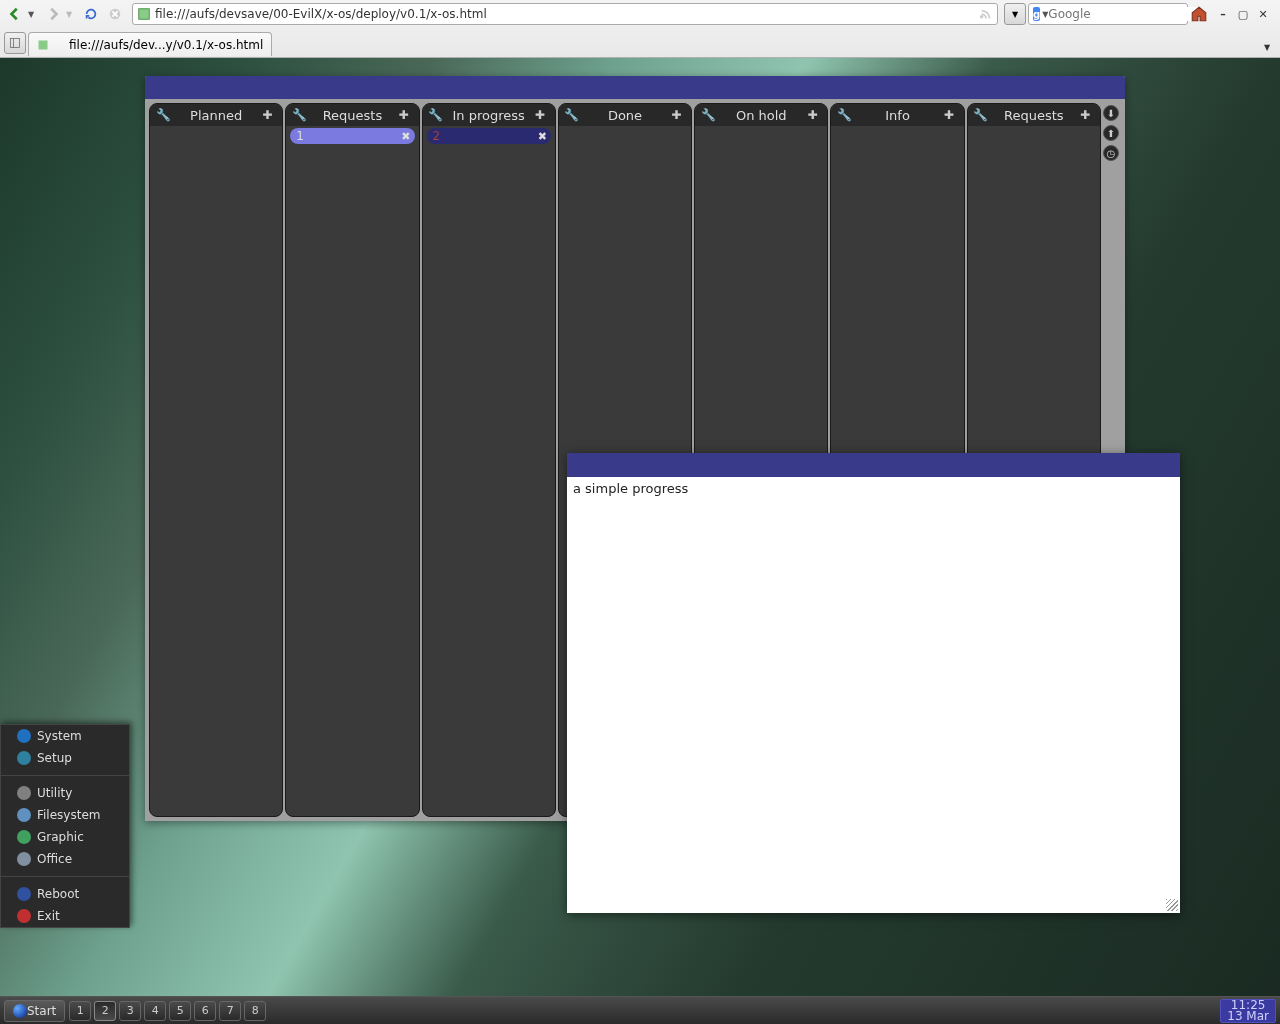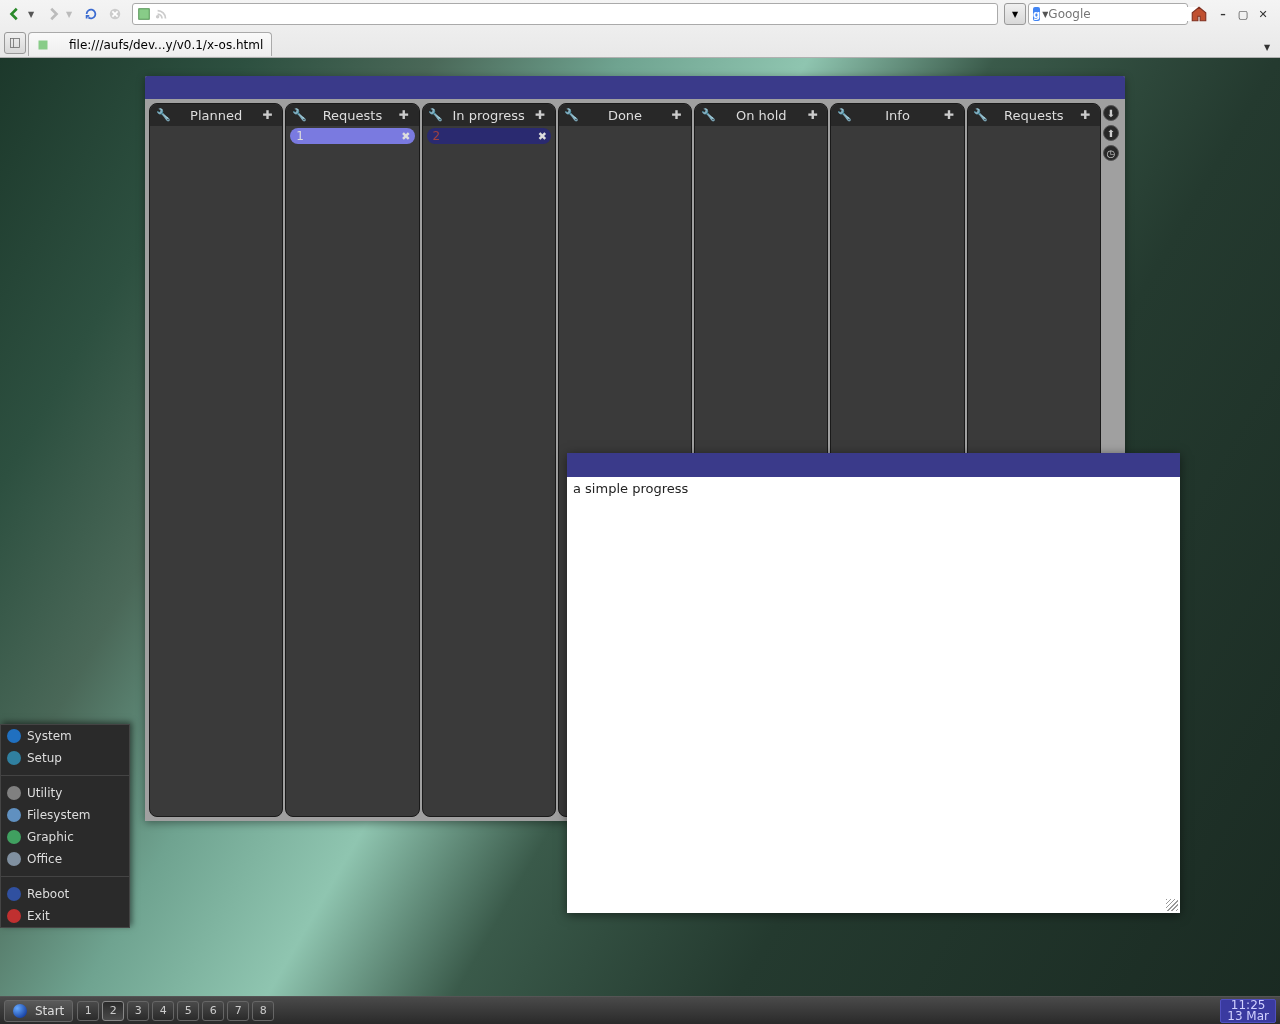--- a/index.html
+++ b/index.html
@@ -37,27 +37,27 @@
 .card-close{position:absolute;right:4px;font-weight:bold;font-size:11px}
 .card1{background:#7a7ae0;color:#ddd}
 .card2{background:#2a2a70;color:#a04040}
 .kanban-side{width:18px;display:flex;flex-direction:column;gap:4px;padding-top:2px}
 .side-btn{width:16px;height:16px;background:#282828;border:1px solid #555;border-radius:50%;color:#ccc;display:flex;align-items:center;justify-content:center;font-size:10px}
 .notepad-window{position:absolute;left:567px;top:395px;width:613px;height:460px;background:#fff;box-shadow:0 2px 10px rgba(0,0,0,0.5)}
 .notepad-titlebar{height:24px;background:#3a3a8a}
 .notepad-body{padding:4px 6px;font-size:13px;color:#222}
 .notepad-resize{position:absolute;bottom:2px;right:2px;width:12px;height:12px;background:repeating-linear-gradient(135deg,#999,#999 1px,transparent 1px,transparent 3px)}
 .start-menu{position:absolute;left:0;bottom:48px;width:130px;background:#2a2a2a;border:1px solid #444;box-shadow:2px -2px 6px rgba(0,0,0,0.5)}
-.menu-item{display:flex;align-items:center;height:22px;padding:0 6px;color:#ddd;gap:6px}
+.menu-item{display:flex;align-items:center;height:22px;padding:0 16px;color:#ddd;gap:6px}
 .menu-sep{height:1px;background:#444;margin:6px 0}
 .menu-icon{width:14px;height:14px;border-radius:50%;display:flex;align-items:center;justify-content:center;font-size:9px}
 .submenu{position:absolute;left:130px;bottom:48px;width:155px;background:#2a2a2a;border:1px solid #444;box-shadow:2px -2px 6px rgba(0,0,0,0.5);padding-bottom:20px}
 .submenu .menu-item{height:24px}
 .taskbar{position:absolute;left:0;right:0;bottom:0;height:28px;background:linear-gradient(#4a4a4a,#2a2a2a);display:flex;align-items:center;padding:0 4px;gap:4px;border-top:1px solid #555}
-.start-btn{display:flex;align-items:center;height:22px;padding:0 8px;background:linear-gradient(#5a5a5a,#3a3a3a);border:1px solid #666;border-radius:3px;color:#ddd;gap:8px}
+.start-btn{display:flex;align-items:center;height:22px;padding:0 8px;background:linear-gradient(#5a5a5a,#3a3a3a);border:1px solid #666;border-radius:3px;color:#ddd;gap:0}
 .start-orb{width:14px;height:14px;border-radius:50%;background:radial-gradient(circle at 30% 30%,#6af,#028)}
 .ws-buttons{display:flex;gap:3px}
 .ws-btn{width:22px;height:20px;background:linear-gradient(#4a4a4a,#2a2a2a);border:1px solid #666;border-radius:3px;color:#ccc;display:flex;align-items:center;justify-content:center;font-size:11px}
 .ws-btn.active{background:linear-gradient(#2a2a2a,#4a4a4a);border-color:#888}
 .taskbar-spacer{flex:1}
 .clock{display:flex;flex-direction:column;align-items:center;justify-content:center;padding:0 6px;background:#3a3aa0;border:1px solid #5050c0;border-radius:2px;color:#d0d0ff;font-size:10px;line-height:11px;height:24px}
 </style>
 </head>
 <body>
 
@@ -86,20 +86,21 @@
       <button class="nav-btn">
           <svg viewBox="0 0 16 16">
             <circle cx="8" cy="8" r="6" fill="#ccc"></circle>
             <path d="M5 5l6 6M11 5l-6 6" stroke="#fff" stroke-width="2"></path>
           </svg>
         </button>
       <div class="url-bar">
         <svg class="url-icon" viewBox="0 0 16 16">
             <rect x="2" y="2" width="12" height="12" fill="#8c8" stroke="#484"></rect>
           </svg>
+        <span class="url-text">file:///aufs/devsave/00-EvilX/x-os/deploy/v0.1/x-os.html</span>
         <svg width="14" height="14" viewBox="0 0 16 16">
             <path d="M3 13a2 2 0 1 0 0-4 2 2 0 0 0 0 4zM3 3a10 10 0 0 1 10 10h-2A8 8 0 0 0 3 5zM3 7a6 6 0 0 1 6 6H7a4 4 0 0 0-4-4z" fill="#ccc"></path>
           </svg>
       </div>
       <div class="url-bar-dropdown">▼</div>
       <div class="search-box">
         <div class="google-g">g</div>
         <span class="drop-arrow">▼</span>
         <input class="search-input" placeholder="Google" style="">
         <svg width="12" height="12" viewBox="0 0 16 16">

